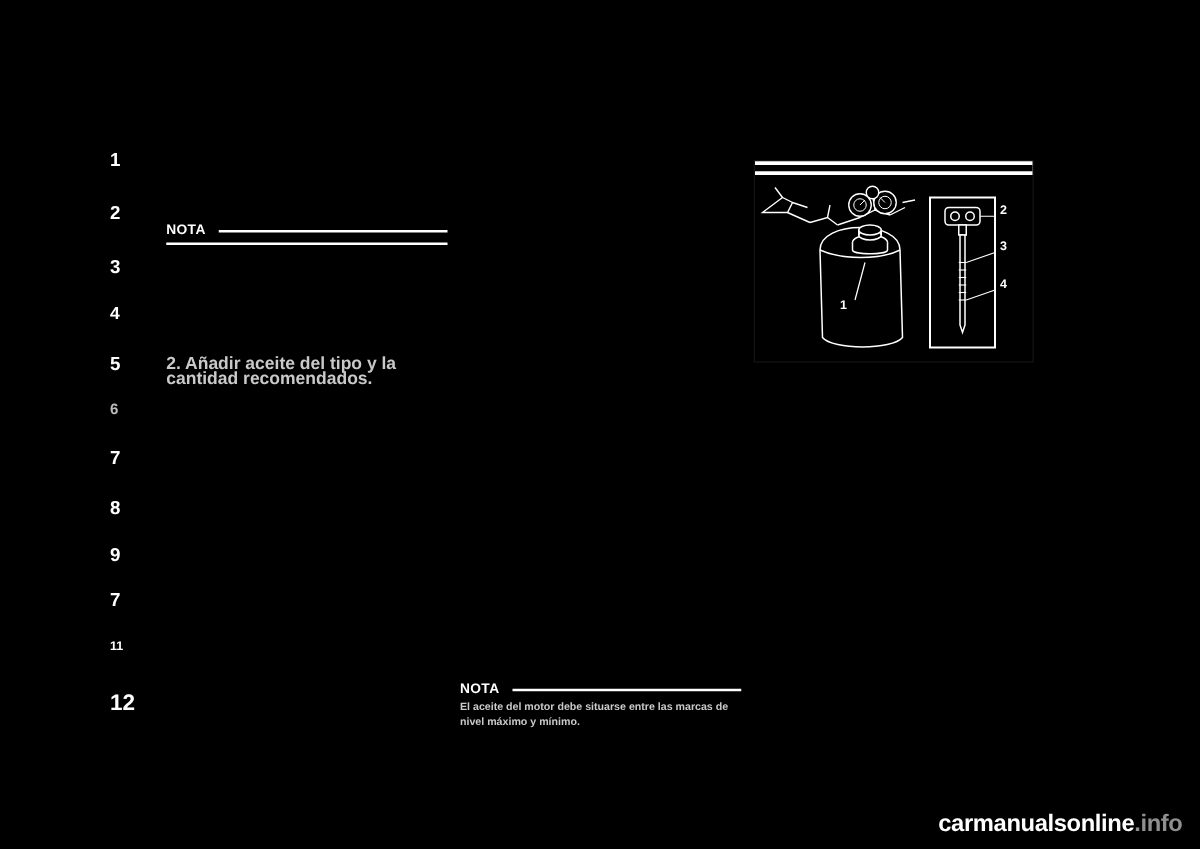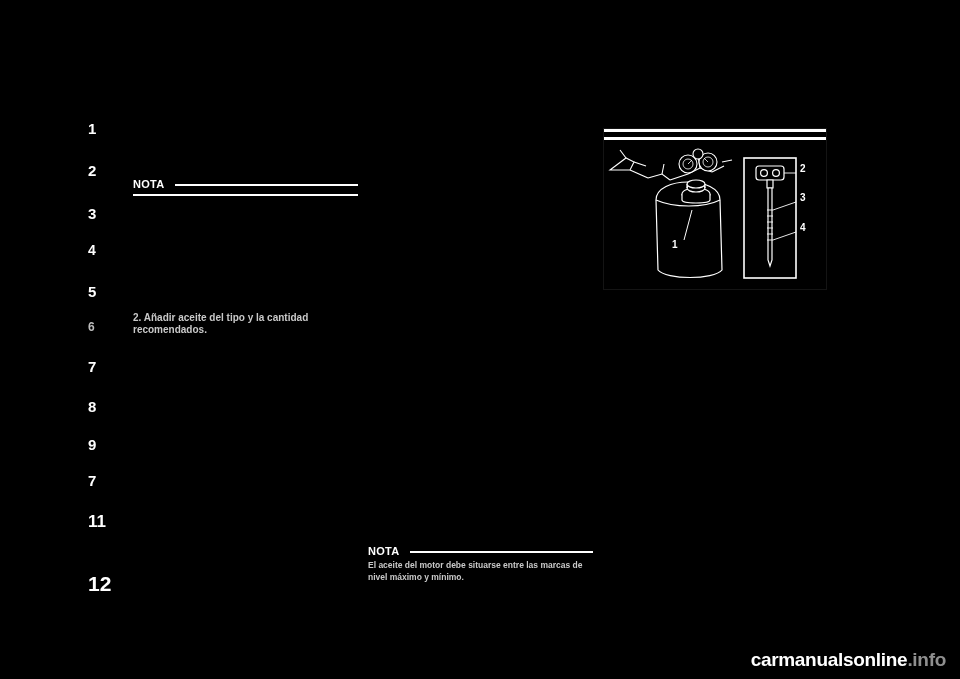--- a/index.html
+++ b/index.html
@@ -100,23 +100,23 @@
 
   
   #note-box-1 { left: 133px; top: 178px; }
   #note-box-1 .note-body { height: 92px; }
   #note-box-2 { left: 368px; top: 545px; }
   #note-box-2 .note-body { height: 22px; }
 
   .after-note-text {
     position: absolute;
     left: 133px;
-    top: 312px;
+    top: 285px;
     width: 225px;
-    font-size: 10px;
+    font-size: 14px;
     line-height: 11.5px;
     color: #c9c9c9;
     font-weight: bold;
   }
 
   
   .figure {
     position: absolute;
     left: 603px;
     top: 128px;
@@ -176,22 +176,22 @@
     <div class="chapter-tab" style="top:0px;  font-size:15px;">1</div>
     <div class="chapter-tab" style="top:42px; font-size:15px;">2</div>
     <div class="chapter-tab" style="top:85px; font-size:15px;">3</div>
     <div class="chapter-tab" style="top:122px;font-size:14px;">4</div>
     <div class="chapter-tab" style="top:163px;font-size:15px;">5</div>
     <div class="chapter-tab" style="top:200px;font-size:12px;color:#bdbdbd;">6</div>
     <div class="chapter-tab" style="top:238px;font-size:15px;">7</div>
     <div class="chapter-tab" style="top:278px;font-size:15px;">8</div>
     <div class="chapter-tab" style="top:316px;font-size:15px;">9</div>
     <div class="chapter-tab" style="top:352px;font-size:15px;">7</div>
-    <div class="chapter-tab" style="top:392px;font-size:17px;">11</div>
-    <div class="chapter-tab" style="top:432px;font-size:21px;margin-top:20px;">12</div>
+    <div class="chapter-tab" style="top:392px;font-size:10px;">11</div>
+    <div class="chapter-tab" style="top:432px;font-size:18px;">12</div>
   </div>
 
   <div class="col col-1"></div>
   <div class="col col-2"></div>
   <div class="col col-3"></div>
 
   <div class="note-box" id="note-box-1">
     <div class="note-rule-top">
       <span class="note-label">NOTA</span>
       <span class="note-line"></span>

